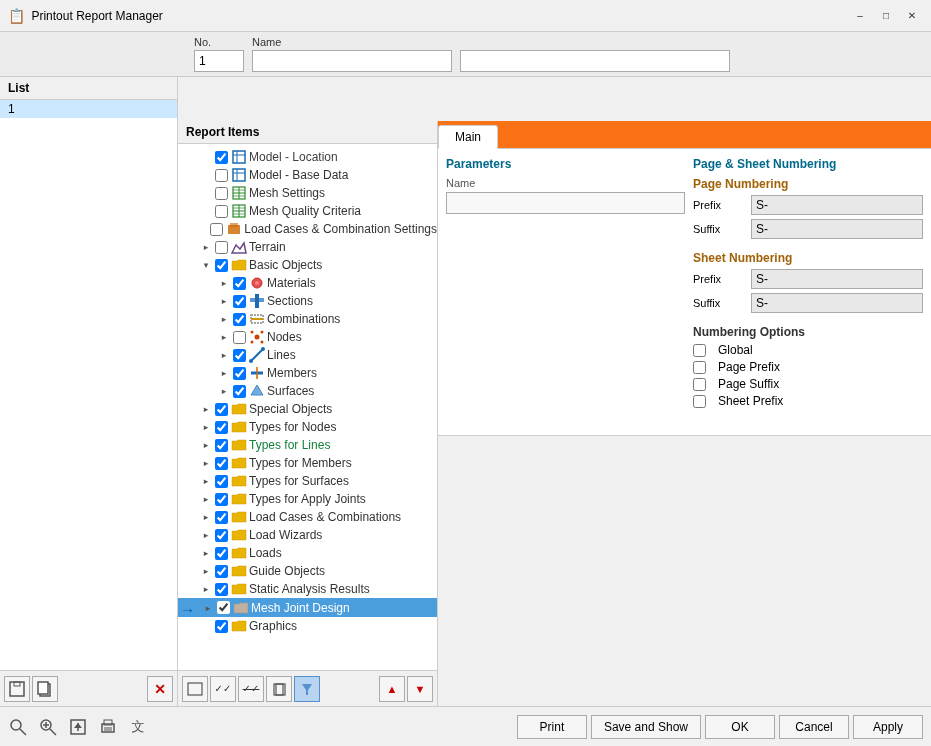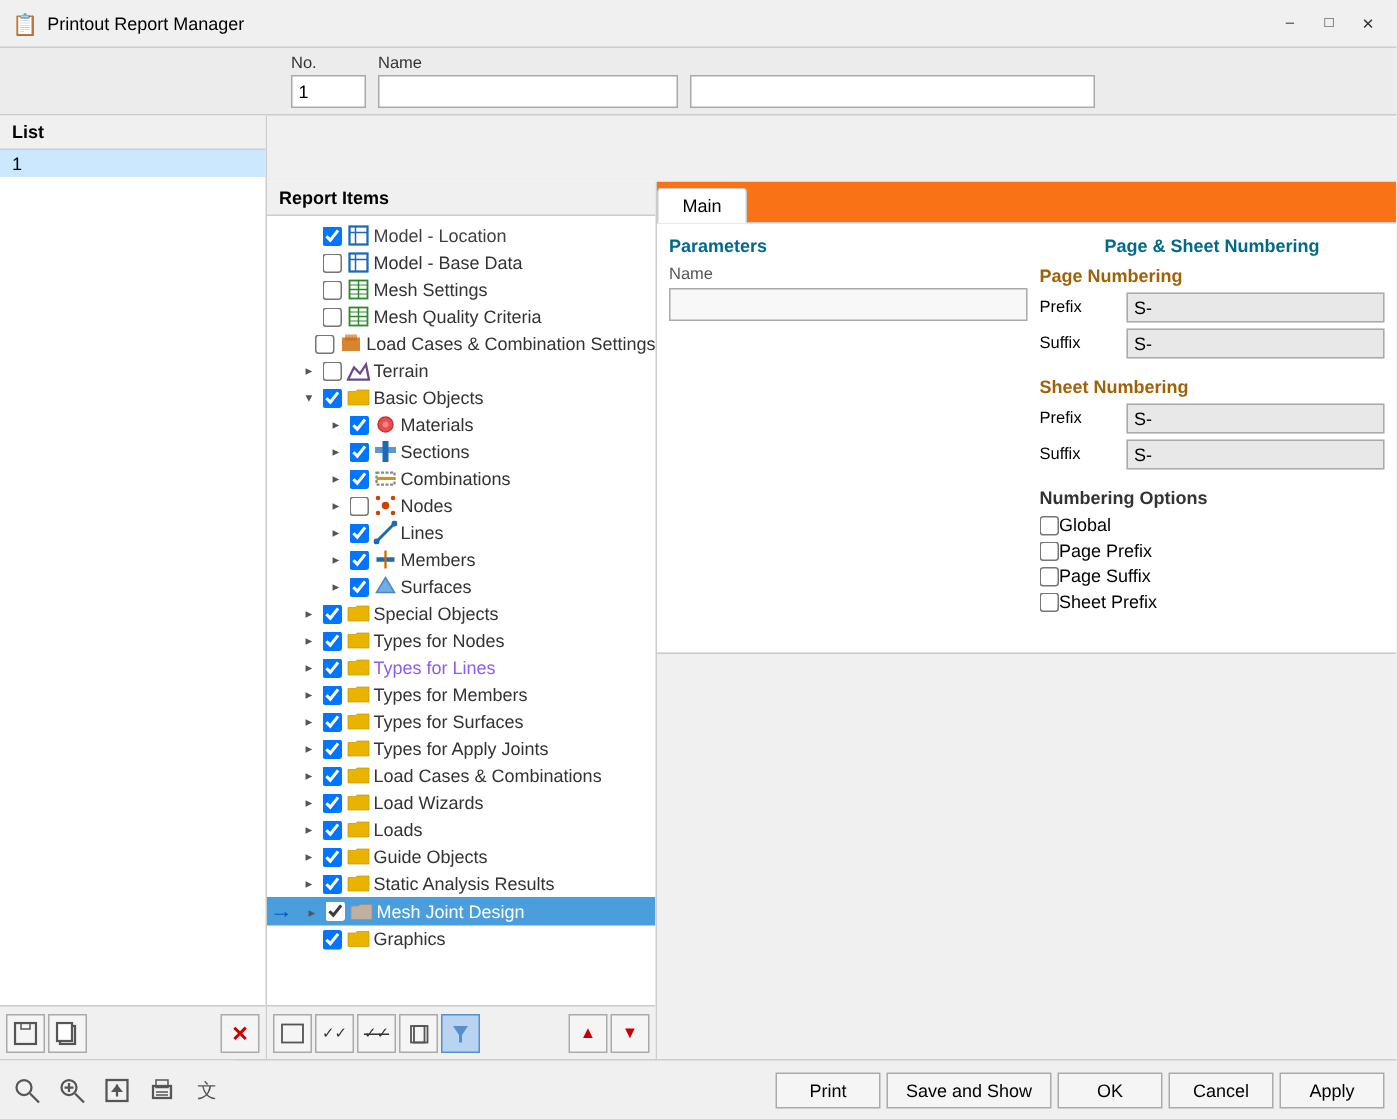--- a/index.html
+++ b/index.html
@@ -211,21 +211,21 @@
     }
     .options-title {
       font-weight: bold;
       color: #333;
       margin-bottom: 4px;
       font-size: 12px;
     }
     .option-row {
       display: flex;
       align-items: center;
-      gap: 0;
+      gap: 12px;
       margin-bottom: 3px;
     }
     .btn {
       height: 24px;
       min-width: 70px;
       padding: 0 12px;
       border: 1px solid #aaa;
       background: #f5f5f5;
       cursor: pointer;
       font-size: 12px;
@@ -529,21 +529,21 @@
               </div>
               <div class="tree-item">
                 <span style="display:inline-block; width:22px;"></span>
                 <span class="tree-expander" style="width:12px; font-size:9px; color:#555;">▸</span>
                 <input type="checkbox" checked="" style="width: 13px; height: 13px; margin: 0px 3px; flex-shrink: 0;">
                 <span class="tree-icon">
                   <svg width="16" height="16" viewBox="0 0 16 16">
                     <path d="M1,4 L6,4 L7,3 L15,3 L15,13 L1,13 Z" fill="#e8b400" stroke="#cc9900" stroke-width="0.5"></path>
                   </svg>
                 </span>
-                <span class="tree-label" style="color:#8b5cf6;text-align:center;">Types for Lines</span>
+                <span class="tree-label" style="color:#15803d;text-align:center;">Types for Lines</span>
               </div>
               <div class="tree-item">
                 <span style="display:inline-block; width:22px;"></span>
                 <span class="tree-expander" style="width:12px; font-size:9px; color:#555;">▸</span>
                 <input type="checkbox" checked="" style="width: 13px; height: 13px; margin: 0px 3px; flex-shrink: 0;">
                 <span class="tree-icon">
                   <svg width="16" height="16" viewBox="0 0 16 16">
                     <path d="M1,4 L6,4 L7,3 L15,3 L15,13 L1,13 Z" fill="#e8b400" stroke="#cc9900" stroke-width="0.5"></path>
                   </svg>
                 </span>
@@ -680,21 +680,21 @@
           </div>
           <div class="tab-content">
 
             <div class="params-section">
               <div class="section-title" style="color:#00698c; font-weight:bold;">Parameters</div>
               <div style="color:#555; font-size:11px; margin-bottom:3px;">Name</div>
               <input type="text" class="param-input" value="" style="width: 100%; height: 22px; border: 1px solid rgb(170, 170, 170); background: rgb(248, 248, 248); padding: 2px 4px;">
             </div>
 
             <div class="numbering-section">
-              <div class="section-title" style="color:#00698c; font-weight:bold;text-align:center;">Page &amp; Sheet Numbering</div>
+              <div class="section-title" style="color:#00698c; font-weight:bold;">Page &amp; Sheet Numbering</div>
 
               <div class="sub-section">
                 <div class="sub-section-title">Page Numbering</div>
                 <div class="numbering-row">
                   <label>Prefix</label>
                   <input type="text" class="numbering-input" value="S-" style="">
                 </div>
                 <div class="numbering-row">
                   <label>Suffix</label>
                   <input type="text" class="numbering-input" value="S-" style="">

